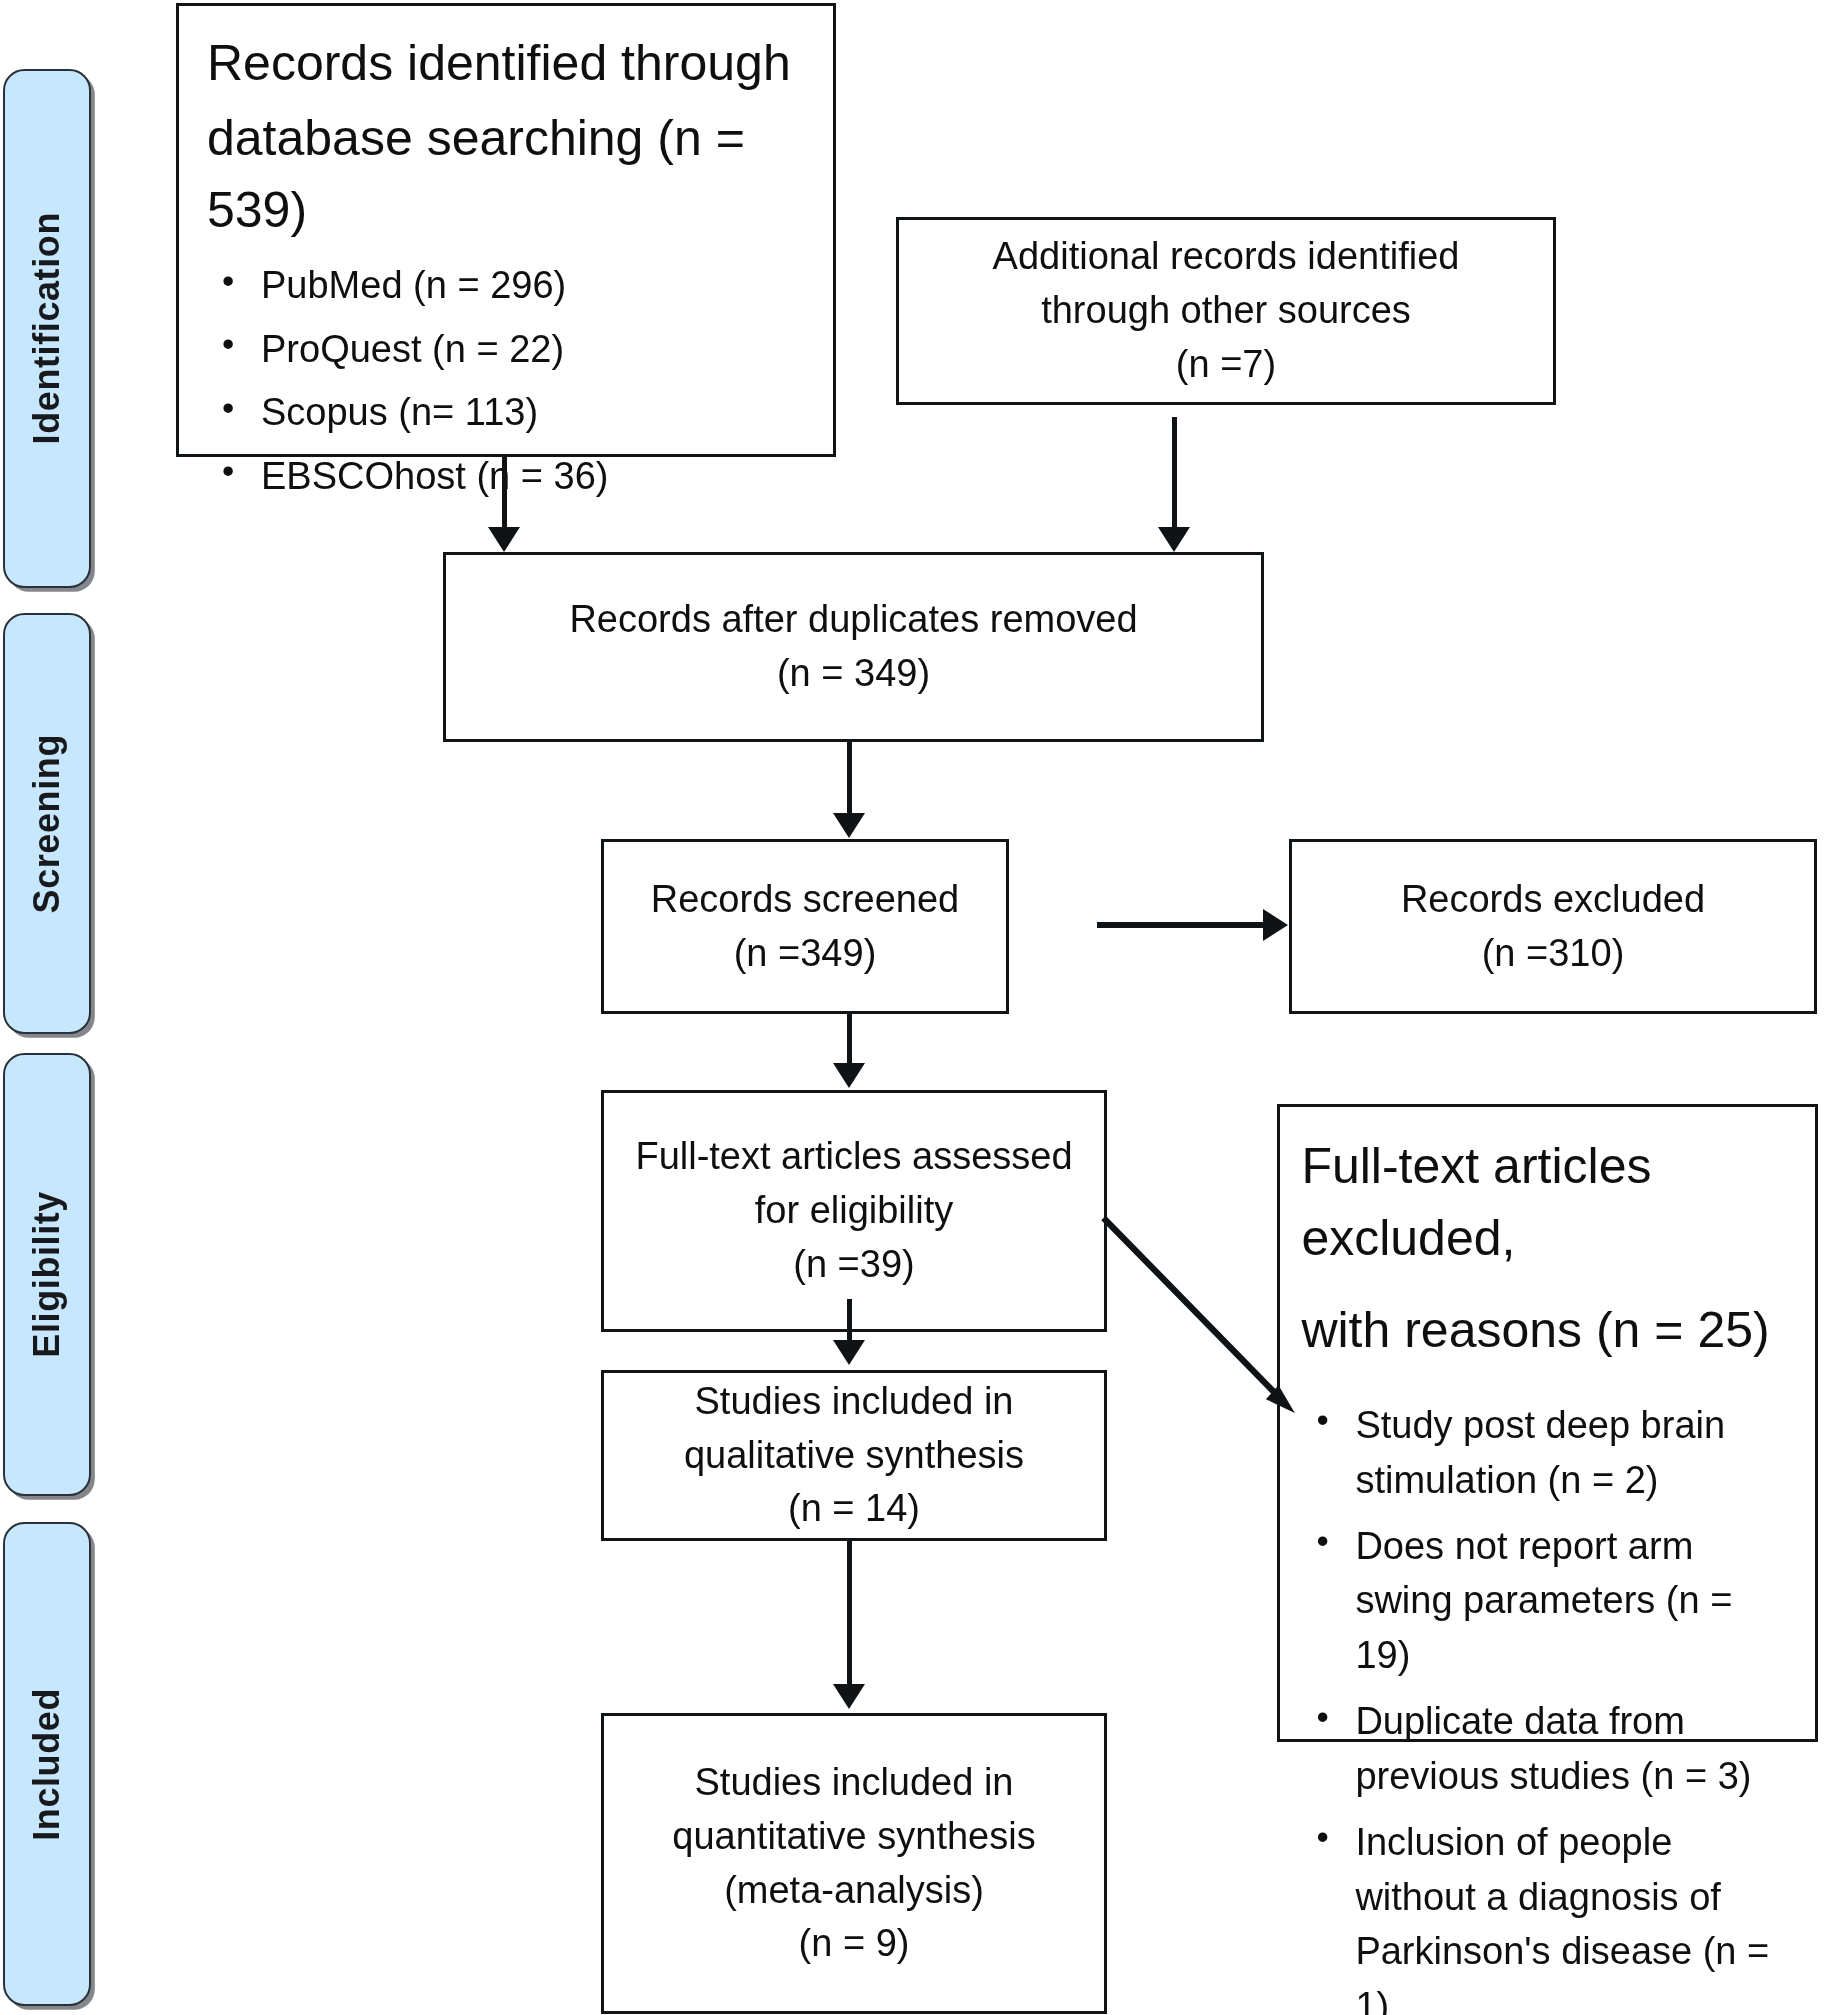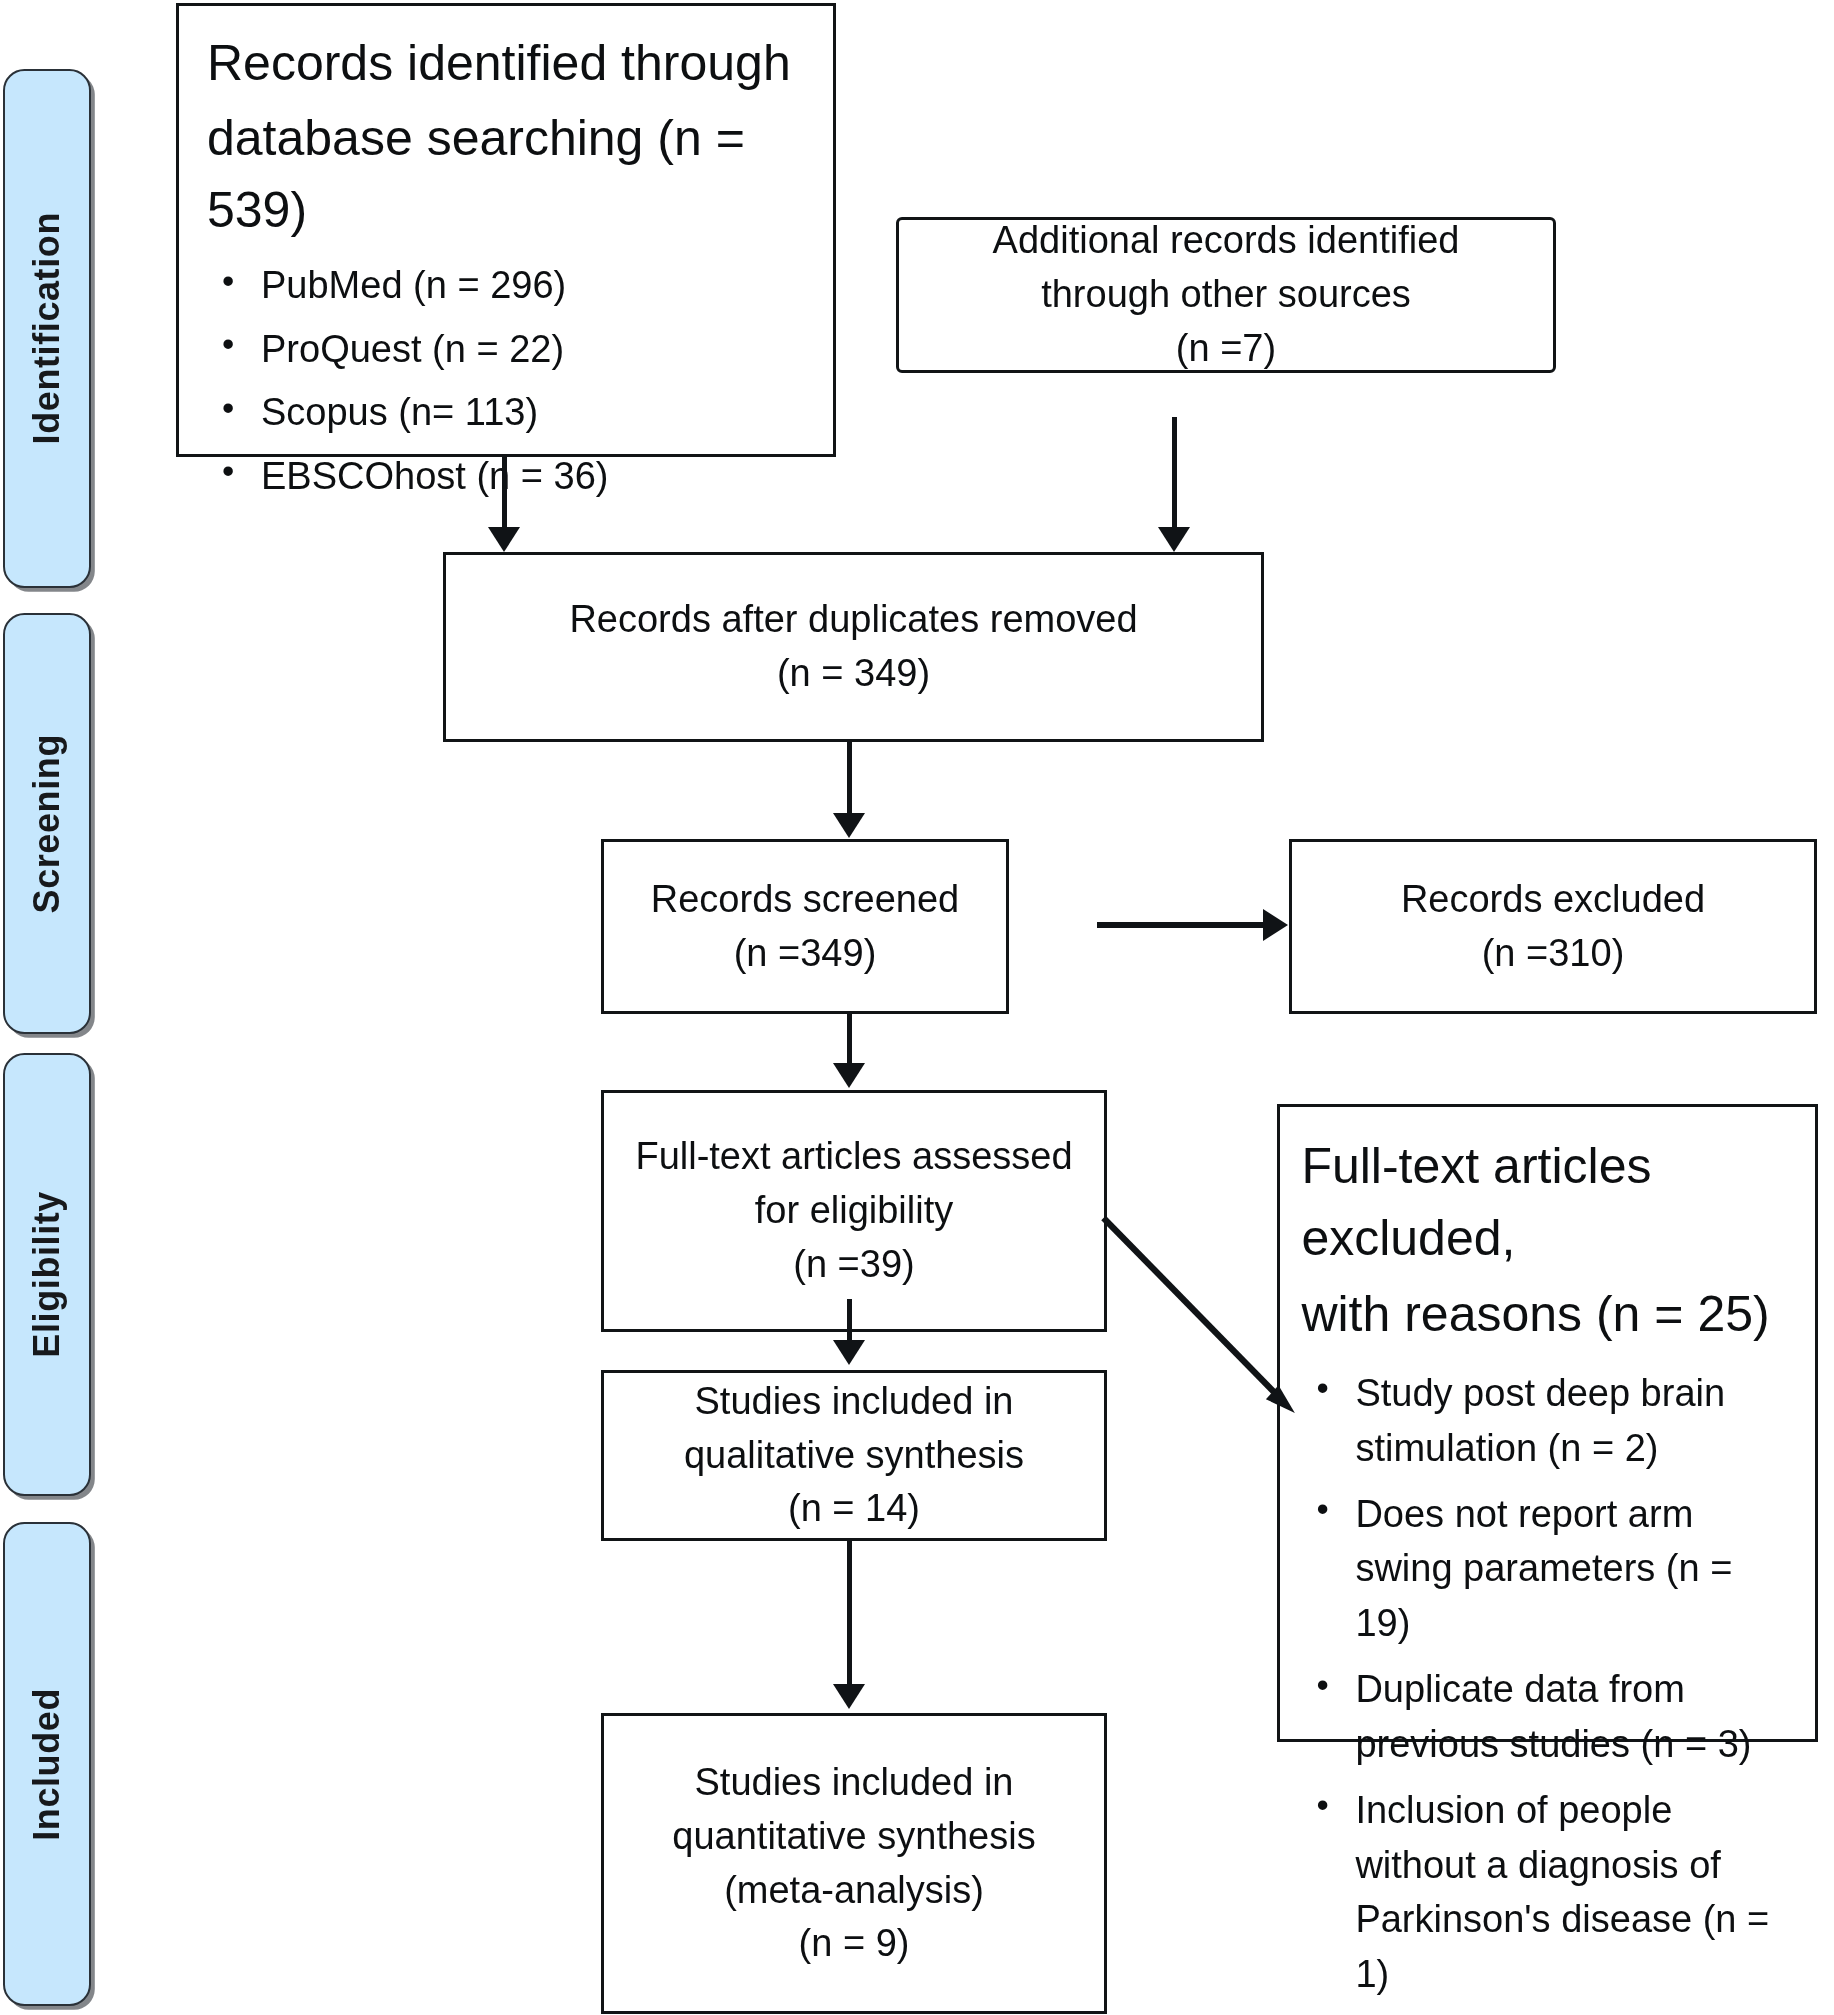--- a/index.html
+++ b/index.html
@@ -121,21 +121,21 @@
     <div class="head">Records identified through</div>
     <div class="head">database searching (n = 539)</div>
     <ul class="bullets">
       <li>PubMed (n = 296)</li>
       <li>ProQuest (n = 22)</li>
       <li>Scopus (n= 113)</li>
       <li>EBSCOhost (n = 36)</li>
     </ul>
   </div>
 
-  <div class="flow-box center" id="box-additional" style="left:896px;top:217px;width:660px;height:156px;border-radius:6px;">
+  <div class="flow-box center" id="box-additional" style="left:896px;top:217px;width:660px;height:188px;">
     <div class="line">Additional records identified</div>
     <div class="line">through other sources</div>
     <div class="line">(n =7)</div>
   </div>
 
   <div class="flow-box center" id="box-duplicates" style="left:443px;top:552px;width:821px;height:190px;">
     <div class="line">Records after duplicates removed</div>
     <div class="line">(n = 349)</div>
   </div>
 
@@ -148,21 +148,21 @@
     <div class="line">Records excluded</div>
     <div class="line">(n =310)</div>
   </div>
 
   <div class="flow-box center" id="box-fulltext" style="left:601px;top:1090px;width:506px;height:242px;">
     <div class="line">Full-text articles assessed</div>
     <div class="line">for eligibility</div>
     <div class="line">(n =39)</div>
   </div>
 
-  <div class="flow-box" id="box-excluded-reasons" style="left:1277px;top:1104px;width:541px;height:638px;">
+  <div class="flow-box" id="box-excluded-reasons" style="left:1277px;top:1104px;width:541px;height:638px;gap:16px;">
     <div class="head">Full-text articles excluded,</div>
     <div class="head">with reasons (n = 25)</div>
     <ul class="bullets tight">
       <li class="wrap">Study post deep brain stimulation (n = 2)</li>
       <li class="wrap">Does not report arm swing parameters (n = 19)</li>
       <li class="wrap">Duplicate data from previous studies (n = 3)</li>
       <li class="wrap">Inclusion of people without a diagnosis of Parkinson's disease (n = 1)</li>
     </ul>
   </div>
 

